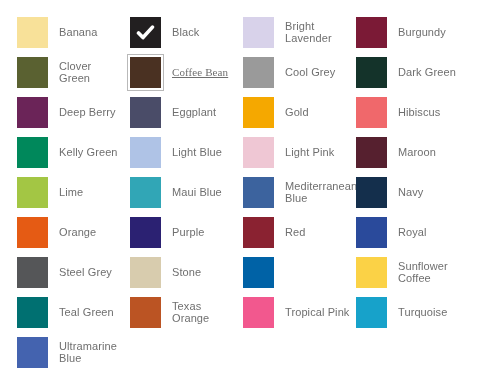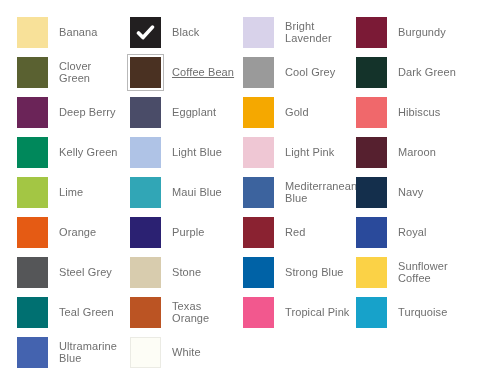--- a/index.html
+++ b/index.html
@@ -92,20 +92,21 @@
     line-height: 12.5px;
     color: #6f6f6f;
     letter-spacing: 0.1px;
     white-space: normal;
     word-break: normal;
   }
 
   .swatch-item.is-selected .swatch-label {
     text-decoration: underline;
     color: #6f6f6f;
+    font-family: Liberation Serif, serif;
   }
 </style>
 </head>
 <body>
 
 <div id="color-picker">
   <div class="swatch-grid">
       <div class="swatch-item">
         <span class="chip-wrap">
           <span class="chip" style="background-color: rgb(248, 225, 153);"></span>
@@ -263,21 +264,20 @@
       <div class="swatch-item">
         <span class="chip-wrap">
           <span class="chip" style="background-color: rgb(216, 204, 174);"></span>
         </span>
         <span class="swatch-label">Stone</span>
       </div>
       <div class="swatch-item">
         <span class="chip-wrap">
           <span class="chip" style="background-color: rgb(0, 98, 166);"></span>
         </span>
-        <span class="swatch-label">Strong Blue</span>
       </div>
       <div class="swatch-item">
         <span class="chip-wrap">
           <span class="chip" style="background-color: rgb(251, 210, 70);"></span>
         </span>
         <span class="swatch-label">Sunflower Coffee</span>
       </div>
       <div class="swatch-item">
         <span class="chip-wrap">
           <span class="chip" style="background-color: rgb(0, 112, 113);"></span>
@@ -300,21 +300,15 @@
         <span class="chip-wrap">
           <span class="chip" style="background-color: rgb(23, 162, 202);"></span>
         </span>
         <span class="swatch-label">Turquoise</span>
       </div>
       <div class="swatch-item">
         <span class="chip-wrap">
           <span class="chip" style="background-color: rgb(68, 99, 175);"></span>
         </span>
         <span class="swatch-label">Ultramarine Blue</span>
-      </div>
-      <div class="swatch-item has-hairline">
-        <span class="chip-wrap">
-          <span class="chip" style="background-color: rgb(253, 253, 246);"></span>
-        </span>
-        <span class="swatch-label">White</span>
       </div>
     </div>
 </div>
 
 </body></html>

